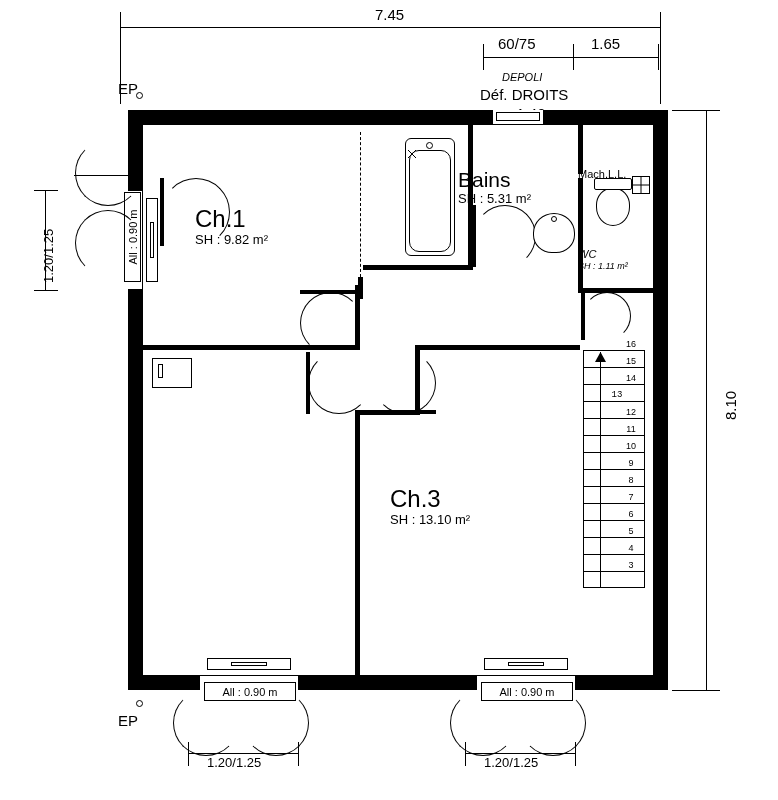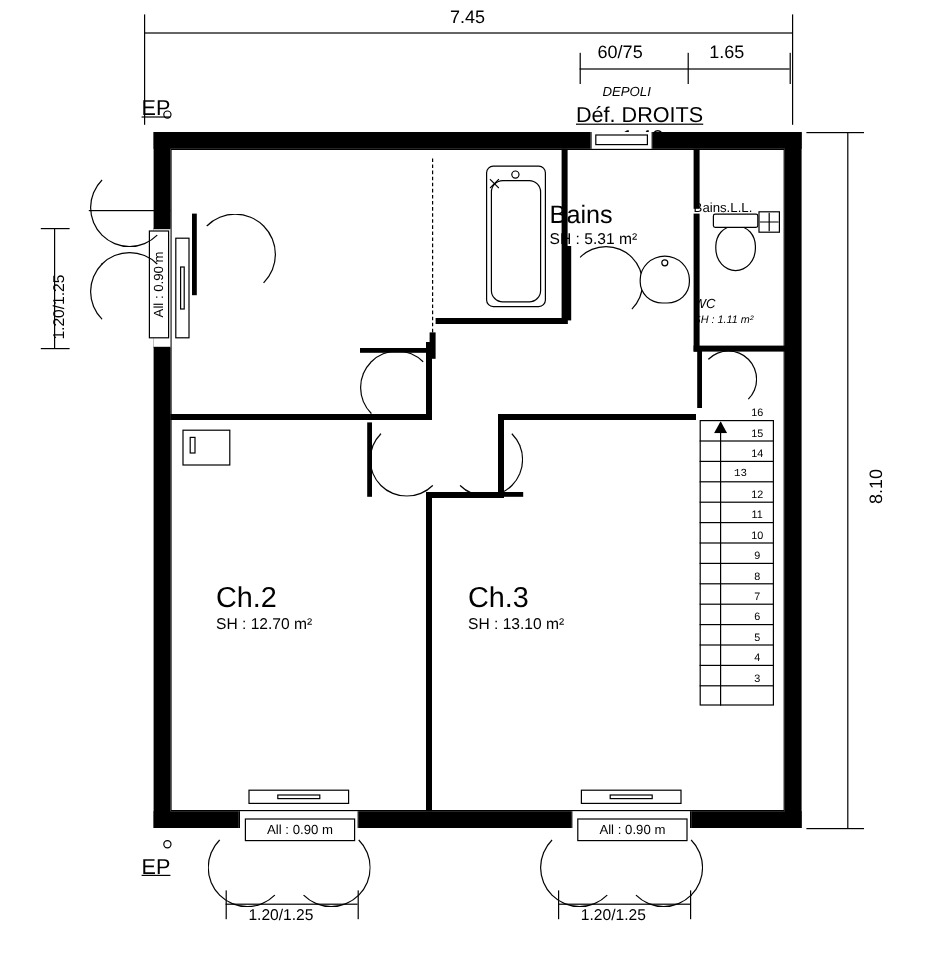--- a/index.html
+++ b/index.html
@@ -133,21 +133,21 @@
     width: 1px;
     background: #000;
   }
 
   .labeltext {
     position: absolute;
     font-size: 11px;
     white-space: nowrap;
   }
   .labeltext.i { font-style: italic; }
-  .labeltext.b { font-size: 18px; text-decoration: underline; }
+  .labeltext.b { font-size: 15px; }
 
   .hatch-dash {
     position: absolute;
     border-left: 1px dashed #000;
   }
 </style>
 </head>
 <body>
 
 <div id="plan">
@@ -283,21 +283,21 @@
         <line x1="8" y1="0" x2="0" y2="8" stroke="#000"></line>
       </svg>
   </div>
 
   <div class="fix" style="left:533px; top:213px; width:42px; height:40px; border-radius:50% 50% 45% 45%;"></div>
   <div class="abs" style="left:551px; top:216px; width:6px; height:6px; border:1px solid #000; border-radius:50%; box-sizing:border-box;"></div>
 
   <div class="fix" style="left:596px; top:188px; width:34px; height:38px; border-radius:45% 45% 50% 50%;"></div>
   <div class="fix" style="left:594px; top:178px; width:38px; height:12px; border-radius:2px;"></div>
 
-  <div class="labeltext" style="left:578px; top:168px;">Bains.L.L.</div>
+  <div class="labeltext" style="left:578px; top:168px;">Mach.L.L.</div>
   <div class="abs" style="left:632px; top:176px; width:18px; height:18px; border:1px solid #000; box-sizing:border-box;">
     <svg width="16" height="16">
         <line x1="0" y1="8" x2="16" y2="8" stroke="#000"></line>
         <line x1="8" y1="0" x2="8" y2="16" stroke="#000"></line>
       </svg>
   </div>
 
   <div class="stair-box" style="left:583px; top:350px; width:62px; height:238px;"></div>
   <div class="stair-step" style="left:583px; top:367px; width:62px;"></div>
   <div class="stair-step" style="left:583px; top:384px; width:62px;"></div>
@@ -328,25 +328,25 @@
   <div class="stair-num" style="left:624px; top:424px;">11</div>
   <div class="stair-num" style="left:624px; top:441px;">10</div>
   <div class="stair-num" style="left:624px; top:458px;">9</div>
   <div class="stair-num" style="left:624px; top:475px;">8</div>
   <div class="stair-num" style="left:624px; top:492px;">7</div>
   <div class="stair-num" style="left:624px; top:509px;">6</div>
   <div class="stair-num" style="left:624px; top:526px;">5</div>
   <div class="stair-num" style="left:624px; top:543px;">4</div>
   <div class="stair-num" style="left:624px; top:560px;">3</div>
 
-
-  <div class="room" style="left:180px; top:485px; width:160px;">
-    <div class="name">Ch.2</div>
-    <div class="area">SH : 12.70 m²</div>
-  </div>
+  <div class="room" style="left:195px; top:205px; width:140px;">
+    <div class="name">Ch.1</div>
+    <div class="area">SH : 9.82 m²</div>
+  </div>
+
 
   <div class="room" style="left:390px; top:485px; width:160px;">
     <div class="name">Ch.3</div>
     <div class="area">SH : 13.10 m²</div>
   </div>
 
   <div class="room" style="left:458px; top:168px; width:110px;">
     <div class="name sm">Bains</div>
     <div class="area">SH : 5.31 m²</div>
   </div>

